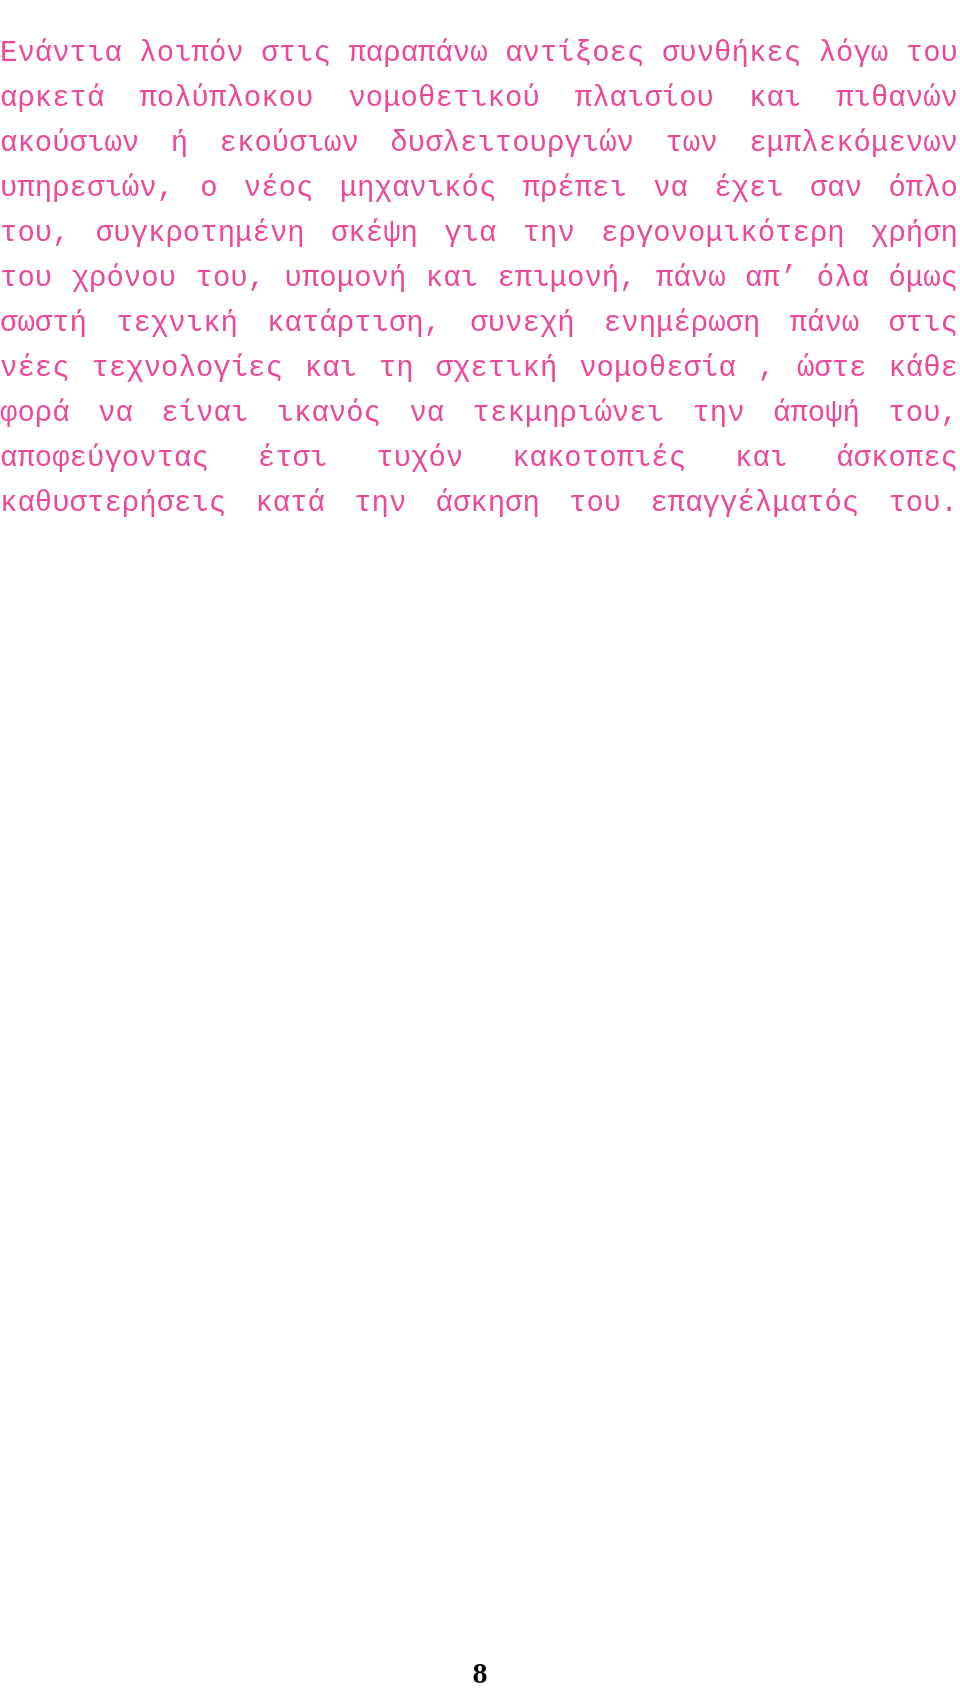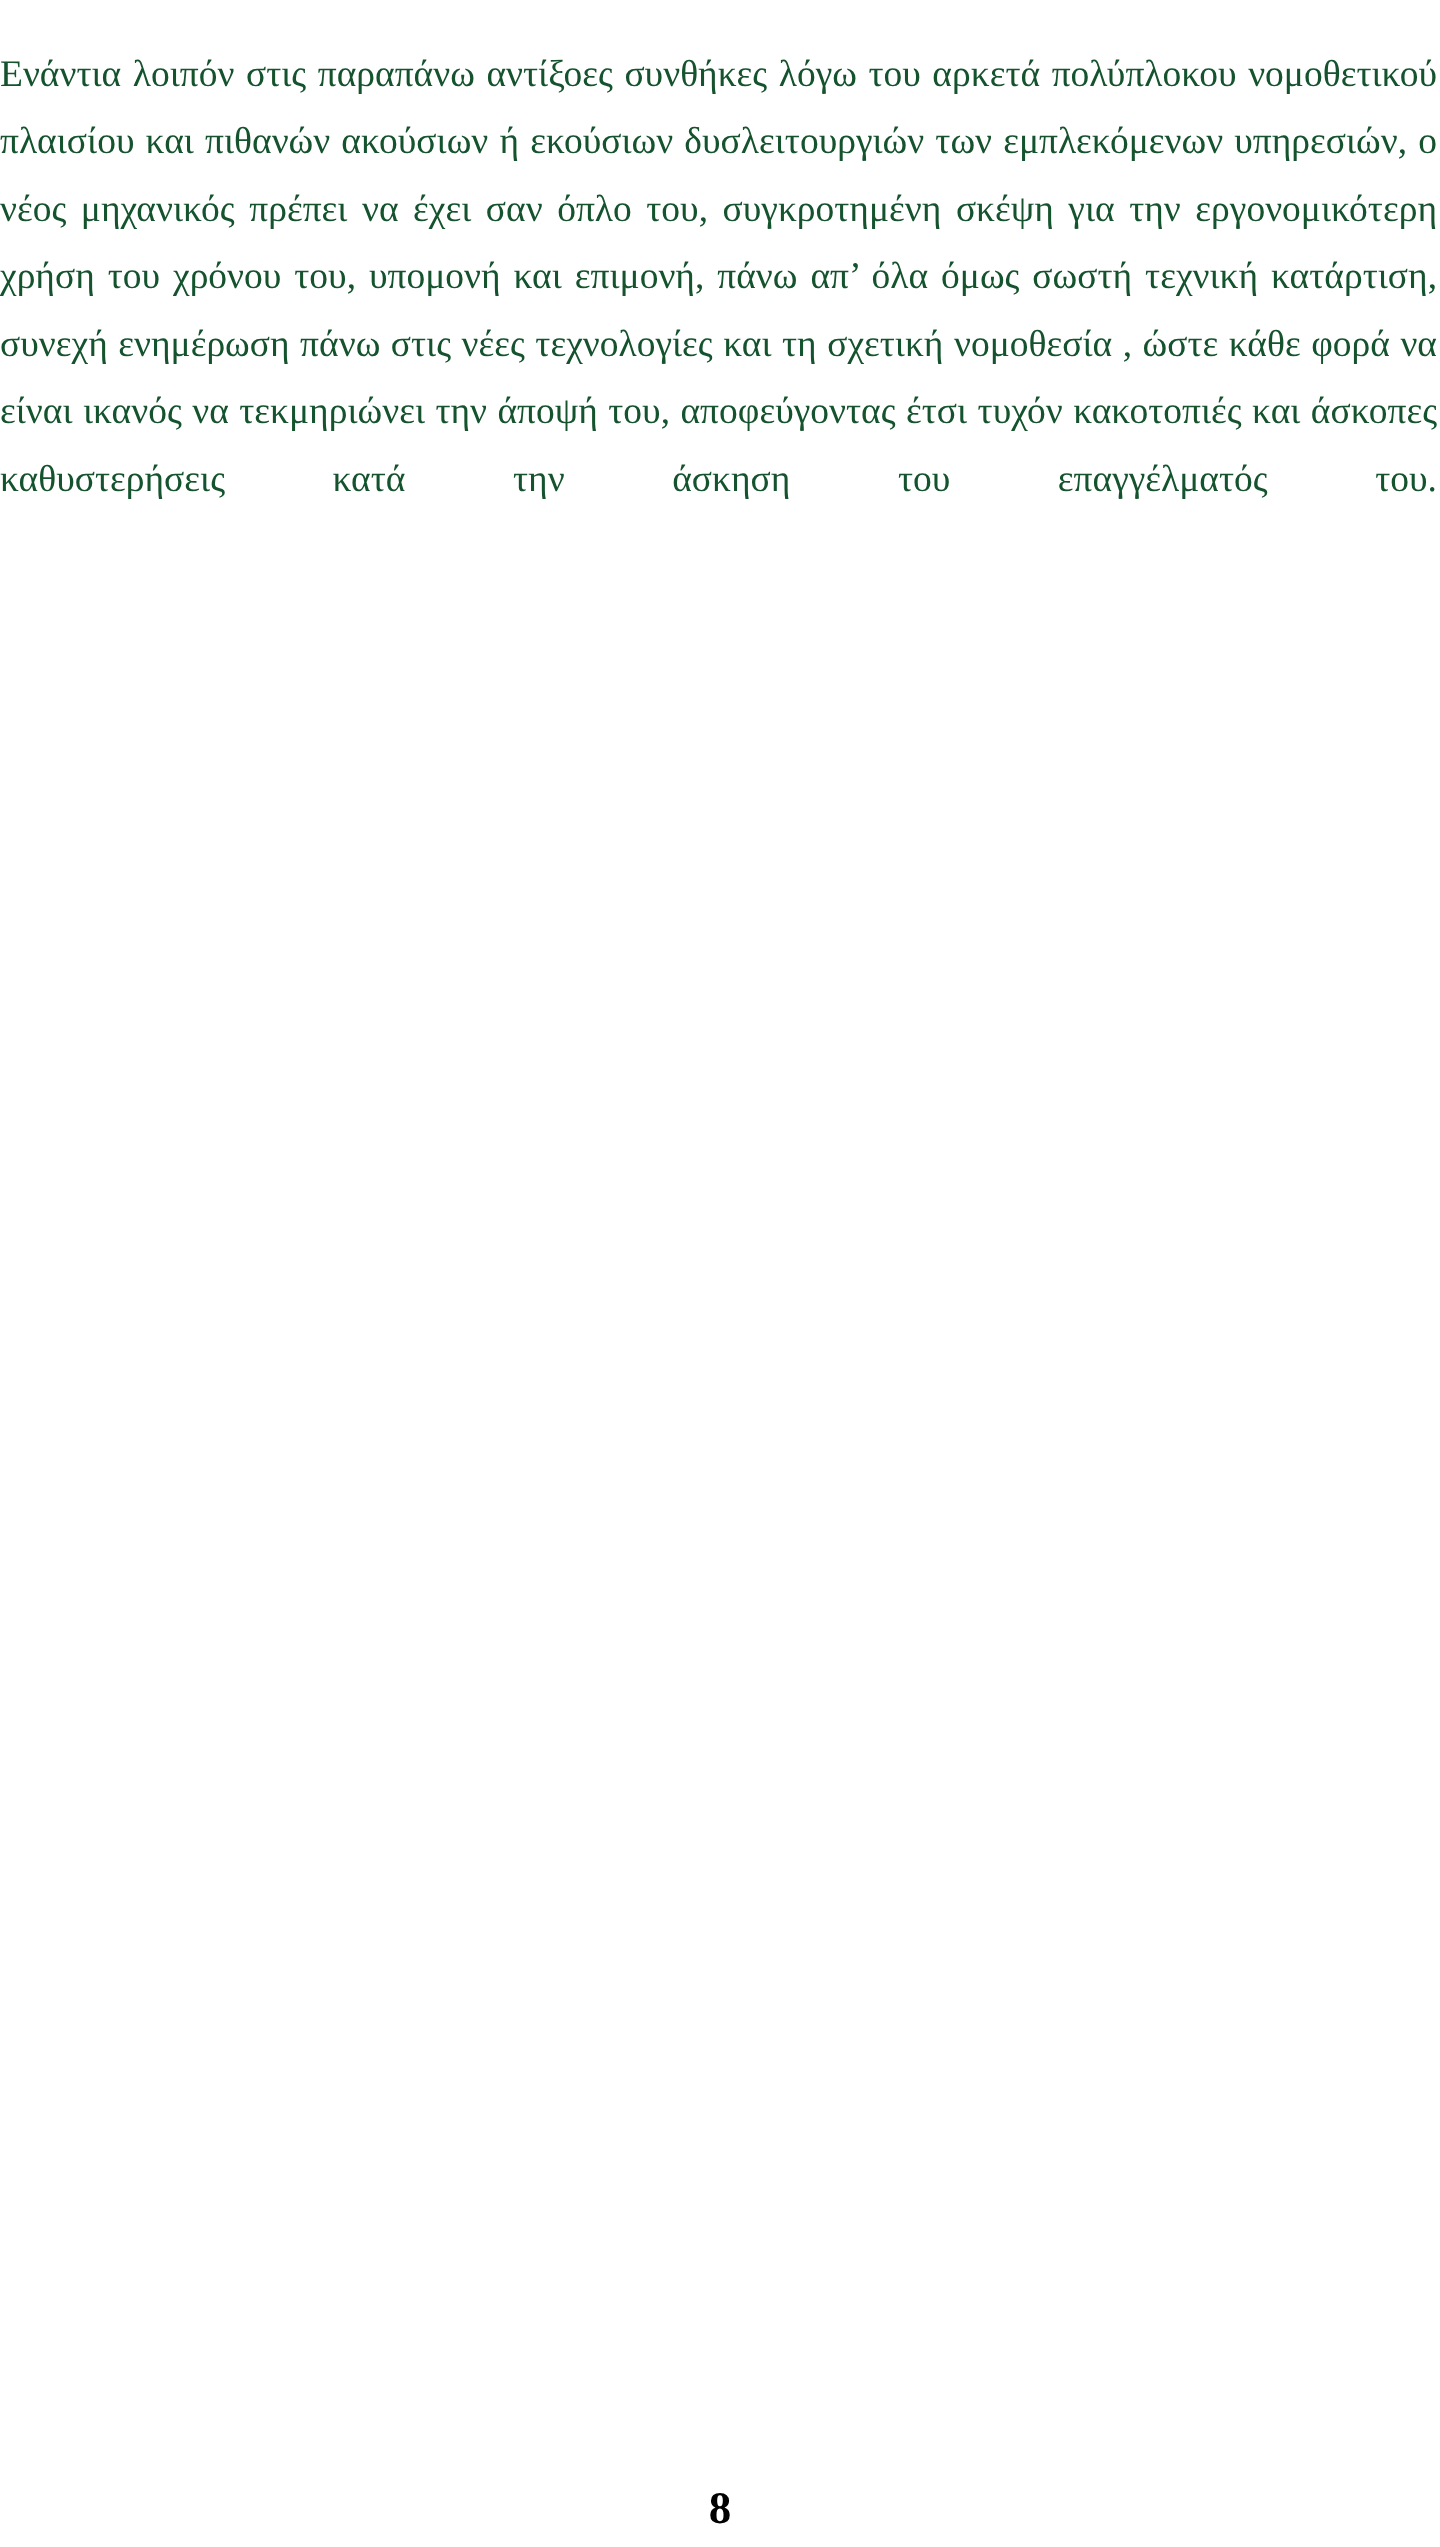--- a/index.html
+++ b/index.html
@@ -22,27 +22,28 @@
     position: relative;
     background: #ffffff;
     box-sizing: border-box;
   }
 
   .body-text {
     position: absolute;
     left: 0px;
     top: 2px;
     width: 958px;
-    font-size: 25px;
+    font-size: 29px;
     line-height: 45px;
     text-align: justify;
     text-justify: inter-word;
     letter-spacing: 0px;
     word-spacing: 0px;
-    color: #14532d;
+    color: #ec4899;
+    font-family: Liberation Mono, monospace;
   }
 
   
   .body-text::after {
     content: "";
     display: inline-block;
     width: 100%;
   }
 
   .page-number {

